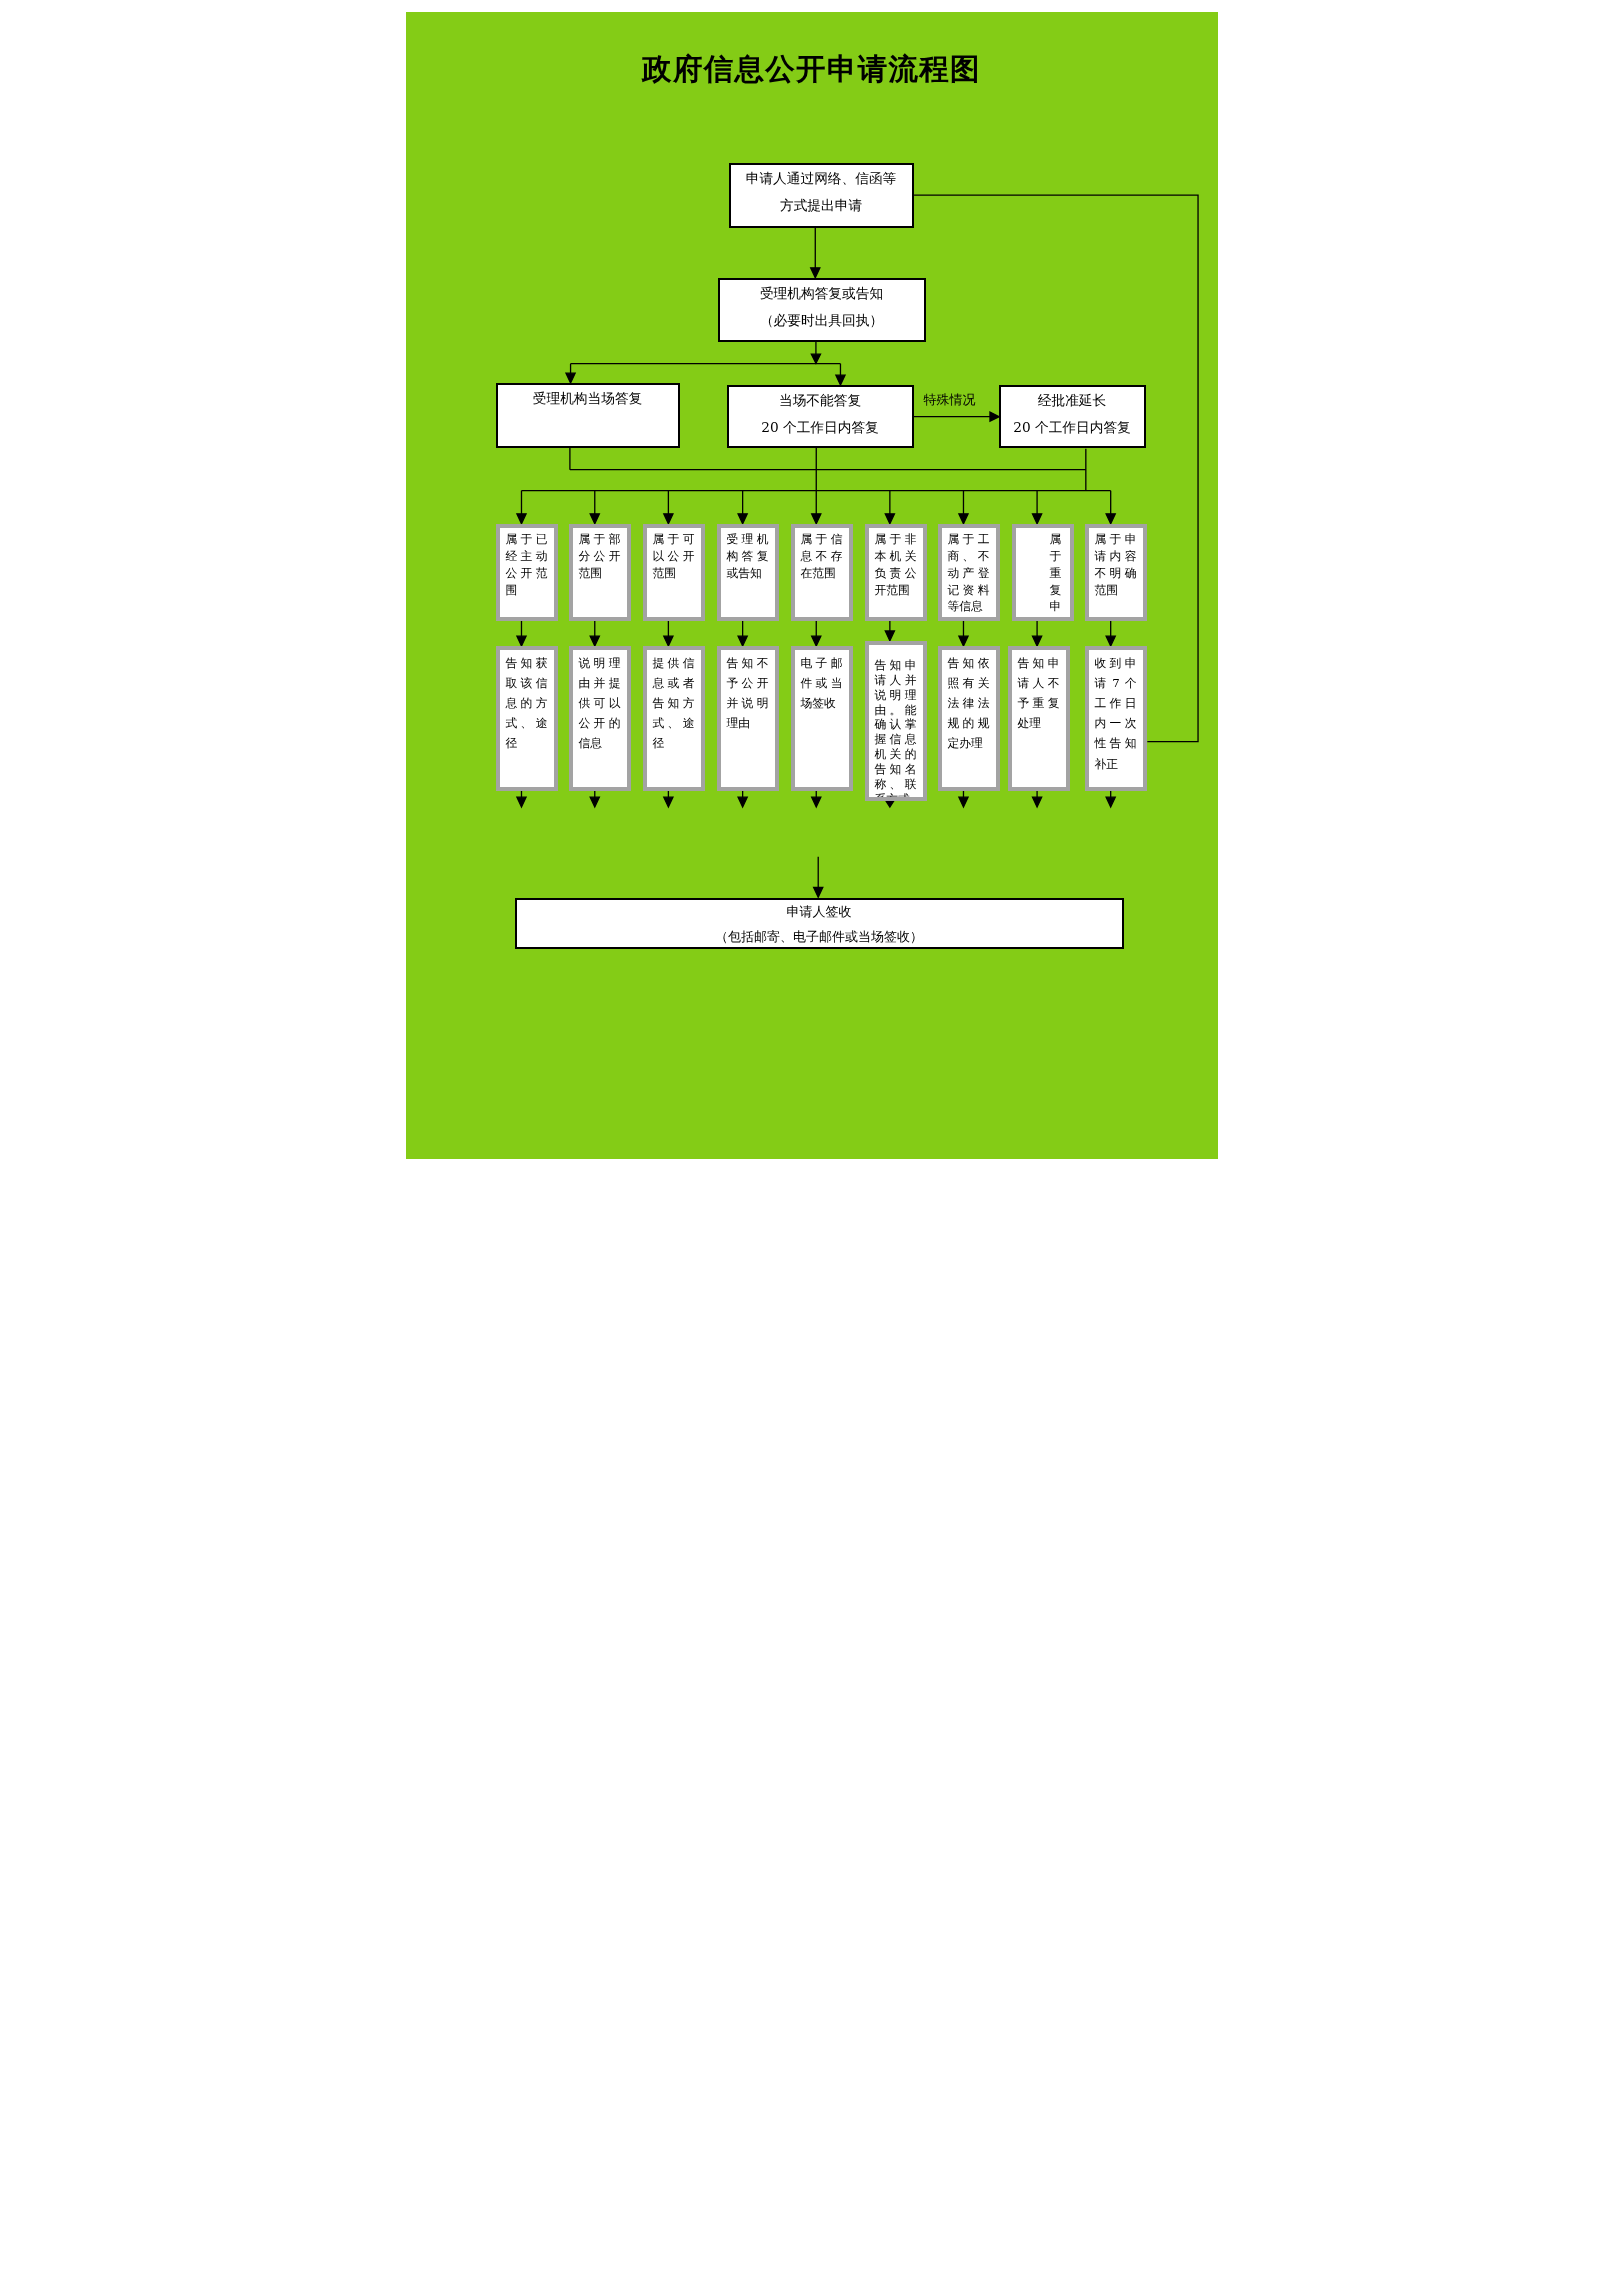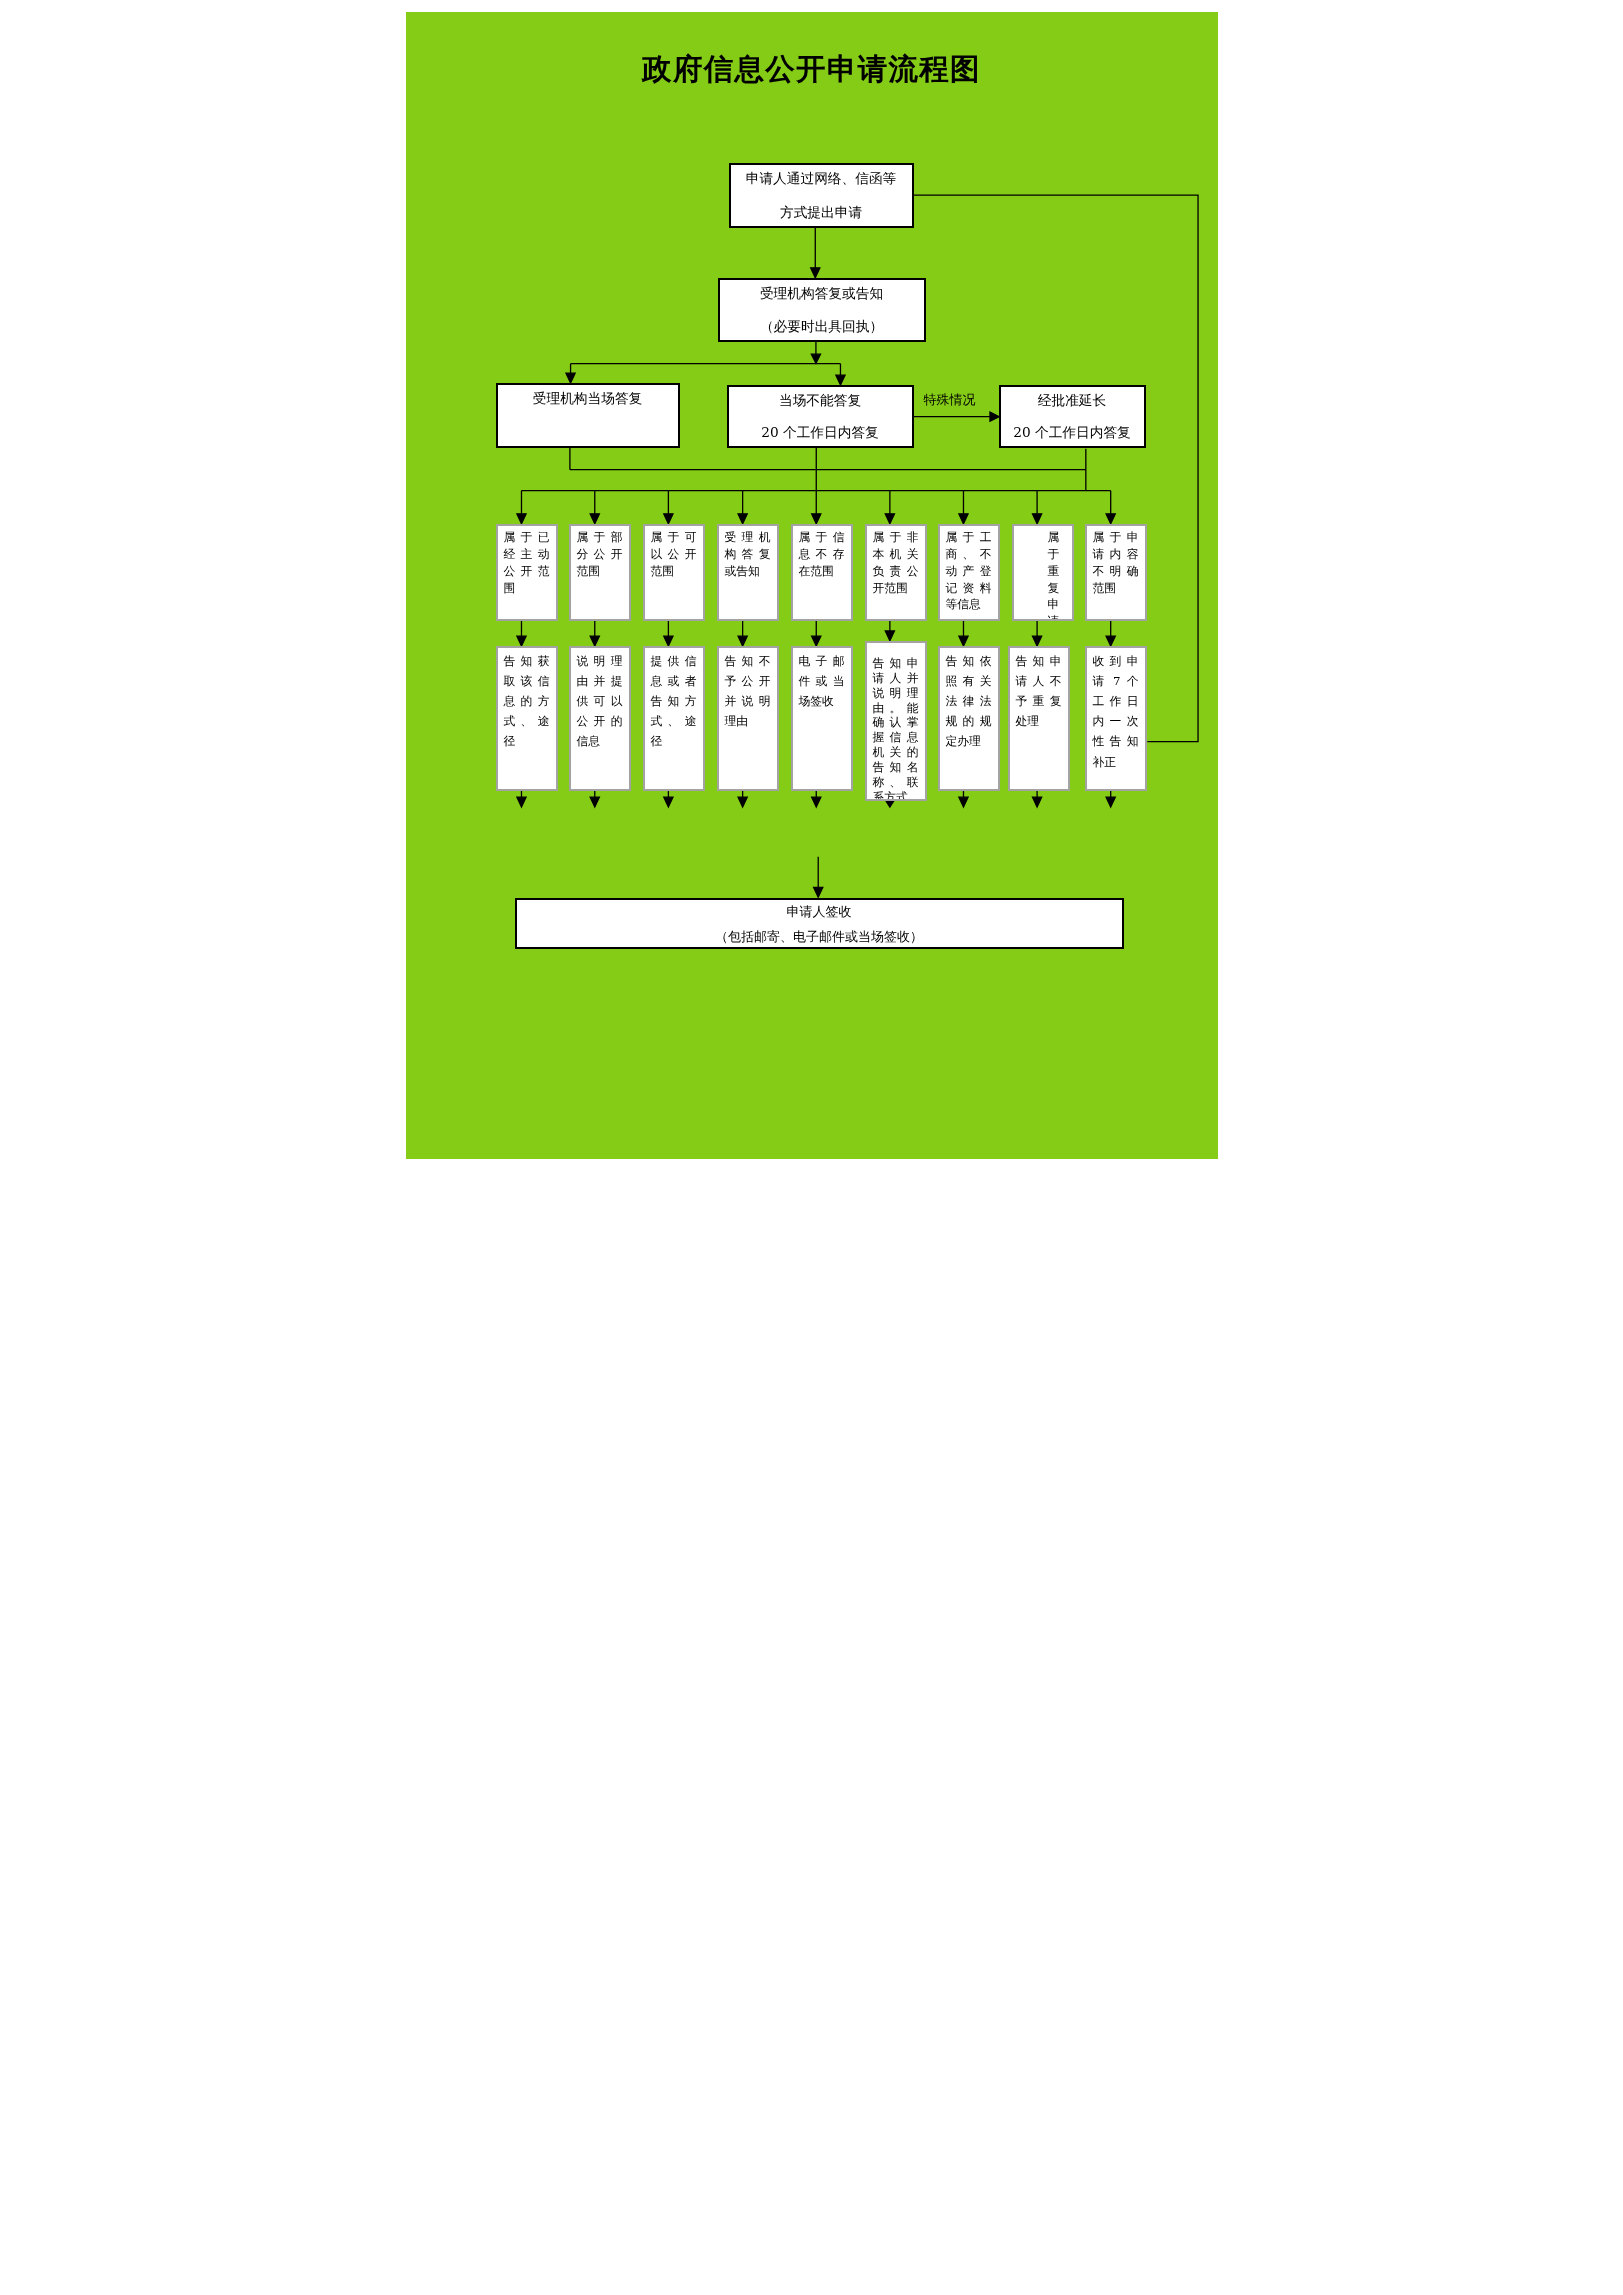--- a/index.html
+++ b/index.html
@@ -2,25 +2,25 @@
 <html style="font-size:10.5px"><head>
 <meta charset="utf-8">
 <style>
   html,body{margin:0;padding:0;background:#ffffff;}
   body{font-family:"DejaVu Serif","Liberation Serif",serif;color:#000;}
   .page{position:relative;width:812px;height:1147px;margin:12px auto;background:#84cc16;overflow:hidden;}
   .title{position:absolute;left:0;right:0;top:38px;text-align:center;
          font-size:29.5px;font-weight:bold;letter-spacing:1.3px;}
   svg.wires{position:absolute;left:0;top:0;width:812px;height:1147px;}
   .box{position:absolute;box-sizing:border-box;border:2px solid #000;background:#fff;
-       display:flex;flex-direction:column;align-items:center;justify-content:space-between;
+       display:flex;flex-direction:column;align-items:center;justify-content:flex-start;
        text-align:center;font-size:13.7px;line-height:2.0;}
   .box .ln{display:block;white-space:nowrap;}
   .wide{font-size:13px;}
-  .cat,.act{position:absolute;box-sizing:border-box;border:2px solid #a3a3a3;background:#fff;
+  .cat,.act{position:absolute;box-sizing:border-box;border:4px solid #a3a3a3;background:#fff;
        font-size:11.8px;text-align:justify;text-justify:inter-character;
        padding:3.3px 5.9px 5.2px 5.9px;overflow:hidden;}
   .cat{line-height:1.42;}
   .act{line-height:1.7;}
   .act.dense{line-height:1.26;padding-top:13px;}
   .lbl{position:absolute;font-size:13px;white-space:nowrap;}
 </style>
 </head>
 <body>
 

